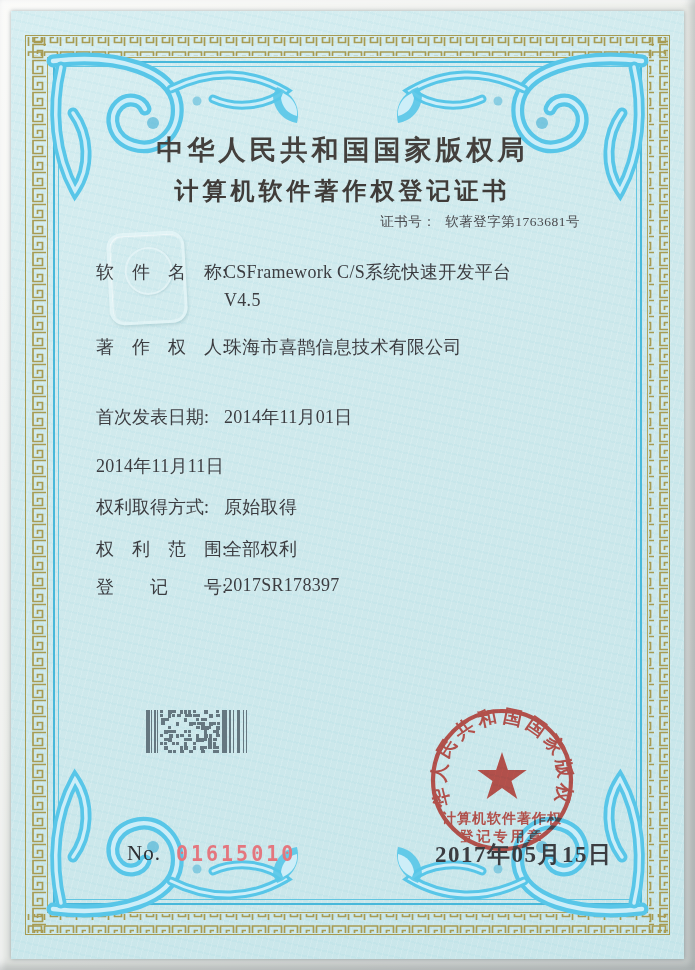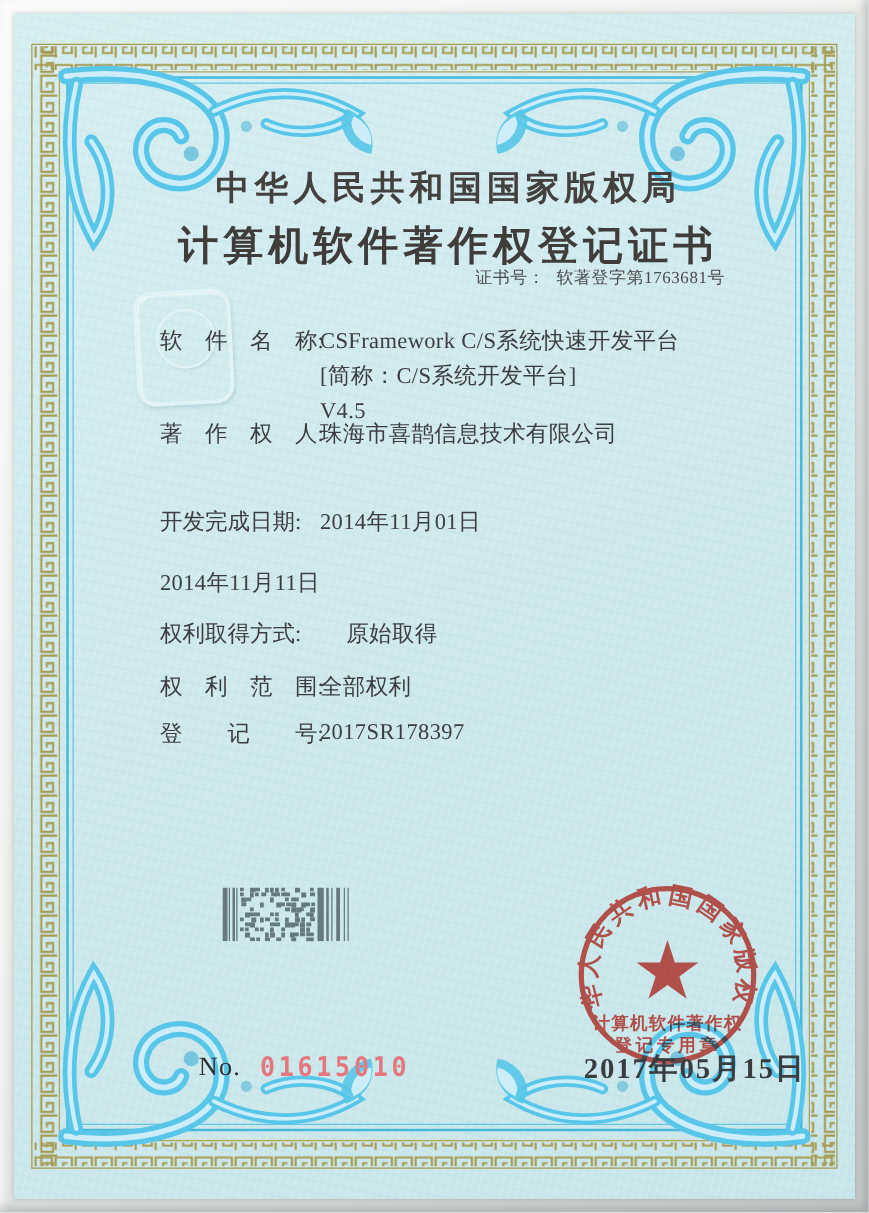--- a/index.html
+++ b/index.html
@@ -23,43 +23,43 @@
       repeating-linear-gradient(12deg, rgba(120,200,215,.07) 0 2px, rgba(255,255,255,0) 2px 9px);
   }
   .blue-border{
     position:absolute;top:50px;left:42px;right:42px;bottom:54px;
     border:2px solid #48b8da;
   }
   .blue-border-inner{
     position:absolute;inset:3px;border:1px solid #63c6e2;
   }
   .deco{position:absolute;inset:0;pointer-events:none;}
-  .content{position:absolute;inset:0;color:#3e3f43;margin-left:32px;}
+  .content{position:absolute;inset:0;color:#3e3f43;}
   .authority{
     position:absolute;top:121px;left:40px;right:50px;text-align:center;
     font-size:27px;font-weight:bold;letter-spacing:4px;color:#44403d;
   }
   .doc-title{
     position:absolute;top:164px;left:40px;right:50px;text-align:center;
-    font-size:32px;font-weight:bold;letter-spacing:4px;color:#403c39;
+    font-size:24px;font-weight:bold;letter-spacing:4px;color:#403c39;
   }
   .cert-no{
     position:absolute;top:202px;right:104px;font-size:13.5px;color:#4a4a4e;
     letter-spacing:.5px;
   }
   .cert-no .lbl{margin-right:9px;}
   .field-row{position:absolute;left:85px;display:flex;align-items:flex-start;font-size:18px;}
   .flabel{white-space:pre;width:128px;flex:0 0 128px;color:#3c3d41;}
   .fvalue{color:#3c3d41;letter-spacing:.3px;}
   .fvalue .vline{display:block;line-height:28px;}
   .row0{top:247px;} .row0 .flabel{line-height:28px;}
   .row1{top:324px;}
   .row2{top:394px;}
   .row3{top:443px;}
-  .row4{top:484px;gap:21px;}
+  .row4{top:484px;}
   .row5{top:526px;}
   .row6{top:564px;}
   .statement{
     position:absolute;left:85px;top:604px;width:552px;
     font-size:18px;line-height:42px;text-indent:2em;color:#3d3e42;letter-spacing:.4px;
   }
   .barcode{position:absolute;left:135px;top:699px;}
   .stamp{position:absolute;left:415px;top:693px;width:152px;height:152px;
     mix-blend-mode:multiply;opacity:.92;}
   .issue-date{
@@ -139,32 +139,31 @@
       <div class="doc-title">计算机软件著作权登记证书</div>
 
       <div class="cert-no">
         <span class="lbl">证书号：</span><span>软著登字第1763681号</span>
       </div>
 
       <div class="field-row row0">
         <span class="flabel">软　件　名　称:</span>
         <span class="fvalue">
           <span class="vline">CSFramework C/S系统快速开发平台</span>
-          <span class="vline">[简称：C/S系统开发平台]</span>
           <span class="vline">V4.5</span>
         </span>
       </div>
 
       <div class="field-row row1">
         <span class="flabel">著　作　权　人:</span>
         <span class="fvalue">珠海市喜鹊信息技术有限公司</span>
       </div>
 
       <div class="field-row row2">
-        <span class="flabel">开发完成日期:</span>
+        <span class="flabel">首次发表日期:</span>
         <span class="fvalue">2014年11月01日</span>
       </div>
 
       <div class="field-row row3">
         <span class="fvalue">2014年11月11日</span>
       </div>
 
       <div class="field-row row4">
         <span class="flabel">权利取得方式:</span>
         <span class="fvalue">原始取得</span>

